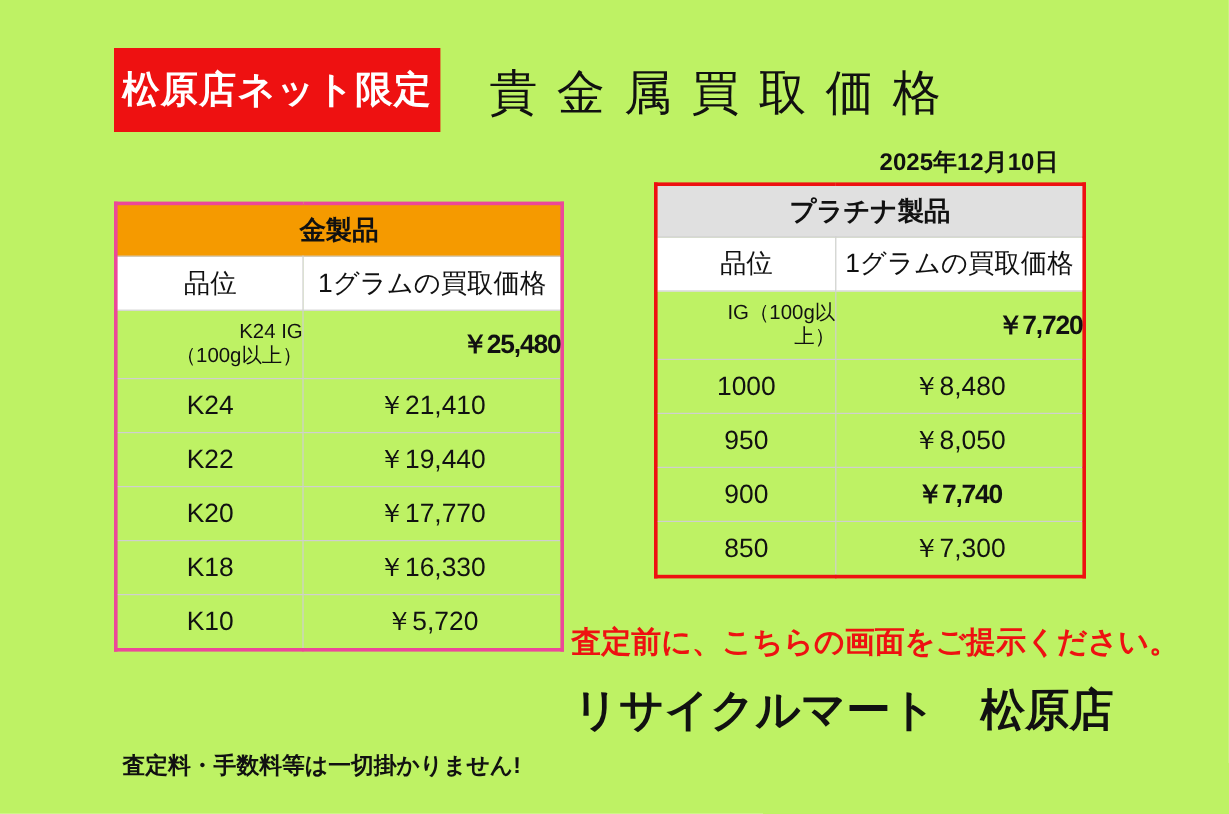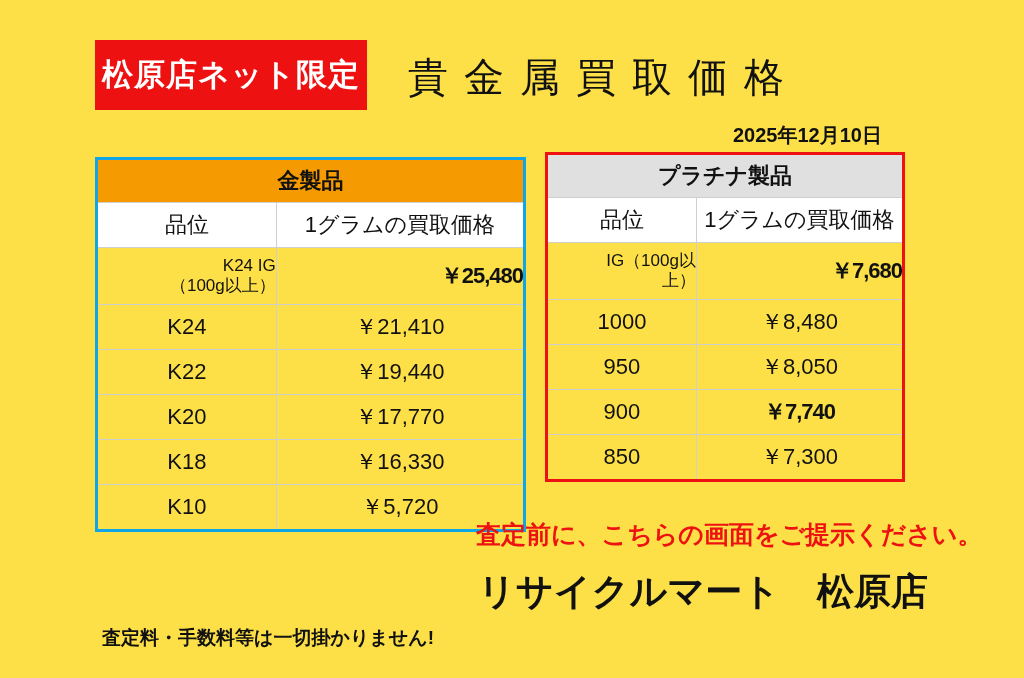--- a/index.html
+++ b/index.html
@@ -12,21 +12,21 @@
     background: #ffffff;
     font-family: "Liberation Sans", sans-serif;
     color: #111111;
     overflow: hidden;
     position: relative;
   }
   .page {
     position: relative;
     width: 1024px;
     height: 678px;
-    background: #fde047;
+    background: #bef264;
   }
 
   
   .badge {
     position: absolute;
     left: 95px;
     top: 40px;
     width: 272px;
     height: 70px;
     background: #ee1111;
@@ -59,23 +59,23 @@
   }
 
   
   table {
     border-collapse: collapse;
     table-layout: fixed;
   }
   .tbl-gold {
     position: absolute;
     left: 95px;
-    top: 157px;
-    width: 431px;
-    border: 3px solid #0ea5e9;
+    top: 168px;
+    width: 375px;
+    border: 3px solid #ec4899;
   }
   .tbl-pt {
     position: absolute;
     left: 545px;
     top: 152px;
     width: 360px;
     border: 3px solid #ee1111;
   }
   .tbl-gold td, .tbl-gold th,
   .tbl-pt td, .tbl-pt th {
@@ -218,21 +218,21 @@
       </tr>
       <tr>
         <td class="subhdr">品位</td>
         <td class="subhdr">1グラムの買取価格</td>
       </tr>
       <tr class="row-first">
         <td>
           <div class="small-label">IG（100g以</div>
           <div class="small-label">上）</div>
         </td>
-        <td class="big-price">￥7,680</td>
+        <td class="big-price">￥7,720</td>
       </tr>
       <tr>
         <td>1000</td>
         <td class="price">￥8,480</td>
       </tr>
       <tr>
         <td>950</td>
         <td class="price">￥8,050</td>
       </tr>
       <tr>

